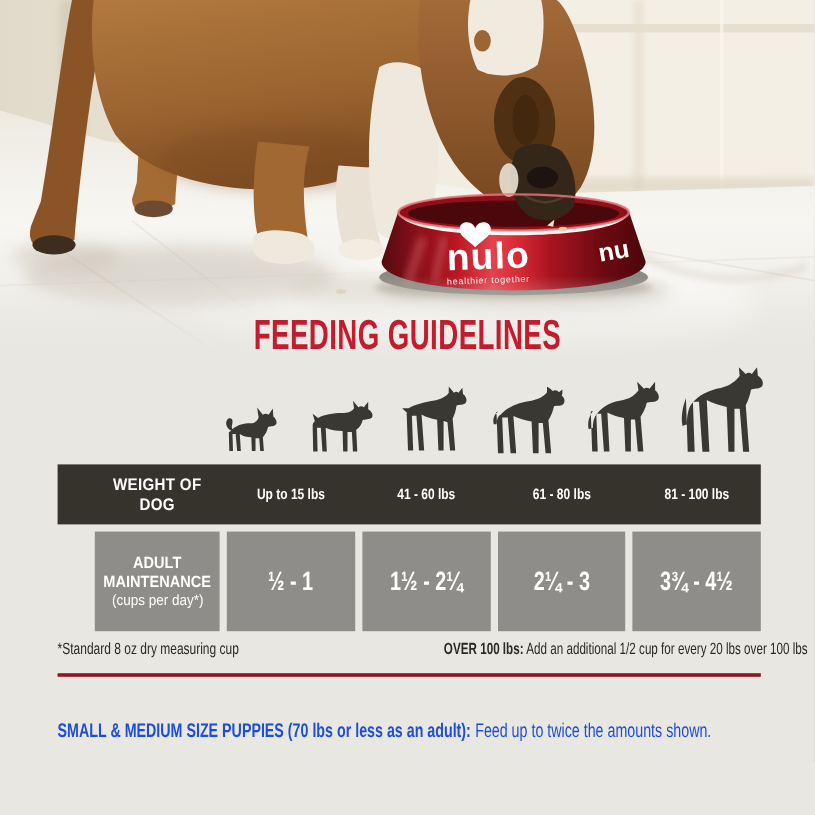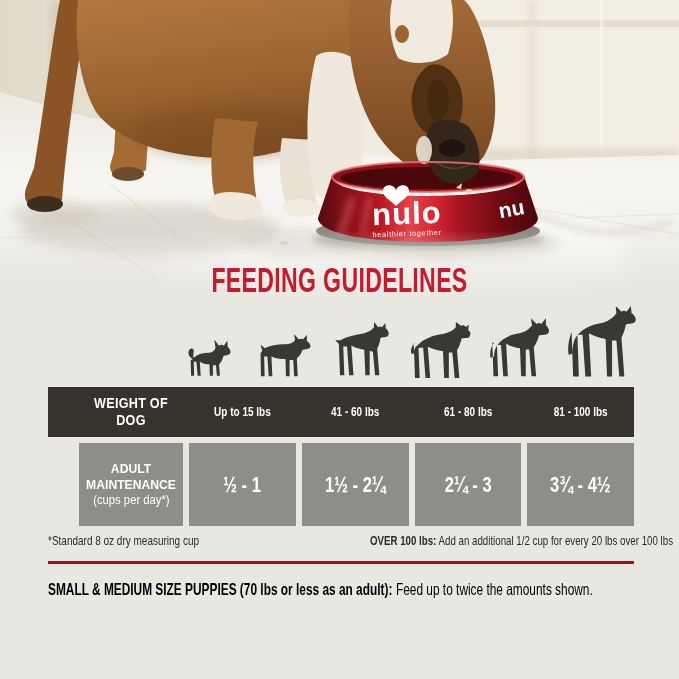--- a/index.html
+++ b/index.html
@@ -40,21 +40,21 @@
   .row-label-1{font-size:13.5px;font-weight:bold;line-height:1.2;transform:scaleX(.9);}
   .row-label-2{font-size:12.5px;line-height:1.25;transform:scaleX(.9);}
   .footnotes{
     position:absolute;left:48px;top:533px;width:586px;height:18px;
     display:flex;justify-content:space-between;align-items:flex-start;color:#2a2923;
   }
   .fn-left{font-size:13.5px;white-space:nowrap;transform:scaleX(.74);transform-origin:left center;}
   .fn-right{font-size:13.5px;white-space:nowrap;transform:scaleX(.72);transform-origin:right center;}
   .fn-right b{font-weight:bold;}
   .red-rule{position:absolute;left:48px;top:561px;width:586px;height:3px;background:#8e1622;}
-  .notes{position:absolute;left:48px;top:576px;width:620px;color:#000000;}
+  .notes{position:absolute;left:48px;top:596px;width:620px;color:#1d4ed8;}
   .note-line{height:27.5px;display:flex;align-items:center;}
   .note-text{white-space:nowrap;font-size:16.5px;transform:scaleX(.72);transform-origin:left center;}
   .note-text b{font-weight:bold;}
   .note-text .rest{margin-left:5px;}
 </style>
 </head>
 <body>
 
 <div class="canvas">
 

